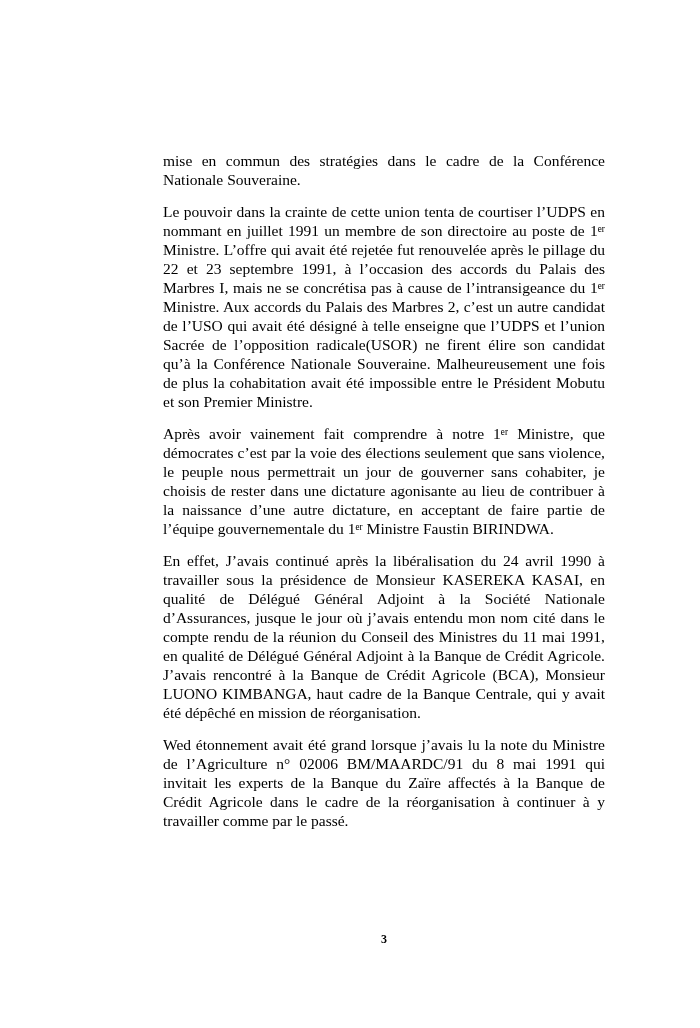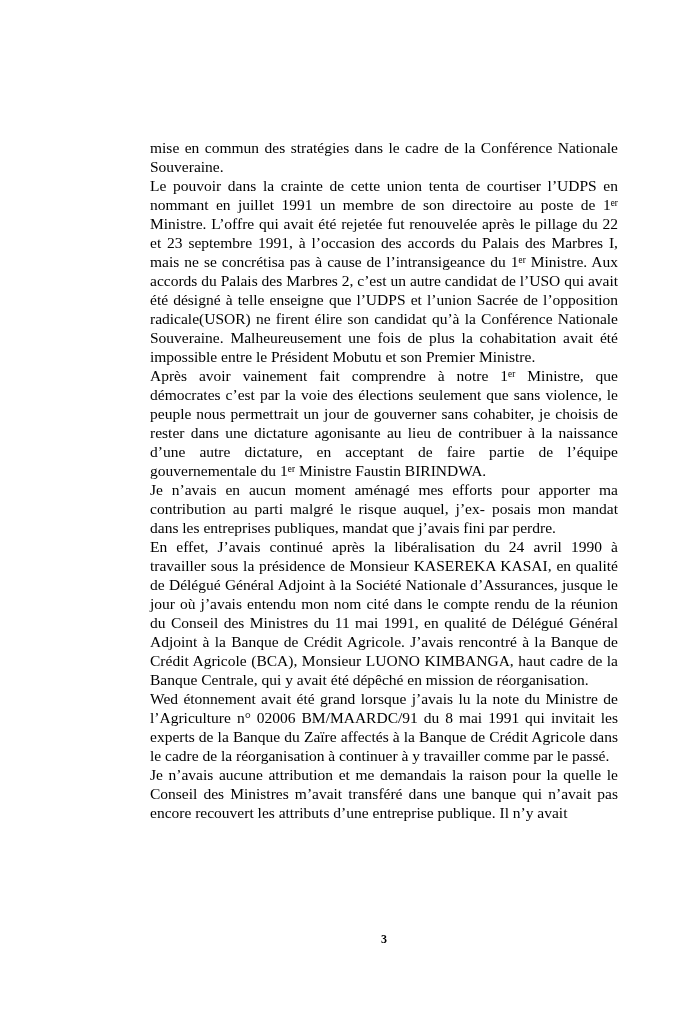--- a/index.html
+++ b/index.html
@@ -16,21 +16,21 @@
     font-family: "Liberation Serif", "DejaVu Serif", "DejaVu Sans", serif;
     color: #000000;
   }
   .text-block {
     position: absolute;
     left: 150px;
     top: 138px;
     width: 468px;
   }
   .text-block p {
-    margin: 0;
+    margin: 13px;
     padding: 0;
     font-size: 15.5px;
     line-height: 19px;
     text-align: justify;
     color: #000000;
   }
   .page-number {
     position: absolute;
     left: 150px;
     top: 932px;
@@ -42,19 +42,17 @@
   }
 </style>
 </head>
 <body>
 
 <div class="page">
   <div class="text-block">
     <p>mise en commun des stratégies dans le cadre de la Conférence Nationale Souveraine.</p>
     <p>Le pouvoir dans la crainte de cette union tenta de courtiser l’UDPS en nommant en juillet 1991 un membre de son directoire au poste de 1ᵉʳ Ministre. L’offre qui avait été rejetée fut renouvelée après le pillage du 22 et 23 septembre 1991, à l’occasion des accords du Palais des Marbres I, mais ne se concrétisa pas à cause de l’intransigeance du 1ᵉʳ Ministre.  Aux accords du Palais des Marbres 2, c’est un autre candidat de l’USO qui avait été désigné à telle enseigne que l’UDPS et l’union Sacrée de l’opposition radicale(USOR) ne firent élire son candidat qu’à la Conférence Nationale Souveraine.  Malheureusement une fois de plus la cohabitation avait été impossible entre le Président Mobutu et son Premier Ministre.</p>
     <p>Après avoir vainement fait comprendre à notre 1ᵉʳ Ministre, que démocrates c’est par la voie des élections seulement que sans violence, le peuple nous permettrait un jour de gouverner sans cohabiter, je choisis de rester dans une dictature agonisante au lieu de contribuer à la naissance d’une autre dictature, en acceptant de faire partie de l’équipe gouvernementale du 1ᵉʳ Ministre Faustin BIRINDWA.</p>
-    <p>Je n’avais en aucun moment aménagé mes efforts pour apporter ma contribution au parti malgré le risque auquel, j’ex- posais mon mandat dans les entreprises publiques, mandat que j’avais fini par perdre.</p>
     <p>En effet, J’avais continué après la libéralisation du 24 avril 1990 à travailler sous la présidence de Monsieur KASEREKA KASAI, en qualité de Délégué Général Adjoint à la Société Nationale d’Assurances, jusque le jour où j’avais entendu mon nom cité dans le compte rendu de la réunion du Conseil des Ministres du 11 mai 1991, en qualité de Délégué Général Adjoint à la Banque de Crédit Agricole. J’avais rencontré à la Banque de Crédit Agricole (BCA), Monsieur LUONO KIMBANGA, haut cadre de la Banque Centrale, qui y avait été dépêché en mission de réorganisation.</p>
     <p>Wed étonnement avait été grand lorsque j’avais lu la note du Ministre de l’Agriculture n° 02006 BM/MAARDC/91 du 8 mai 1991 qui invitait les experts de la Banque du Zaïre affectés à la Banque de Crédit Agricole dans le cadre de la réorganisation à continuer à y travailler comme par le passé.</p>
-    <p>Je n’avais aucune attribution et me demandais la raison pour la quelle le Conseil des Ministres m’avait transféré dans une banque qui n’avait pas encore recouvert les attributs d’une entreprise publique. Il n’y avait</p>
   </div>
   <div class="page-number">3</div>
 </div>
 
 </body></html>

